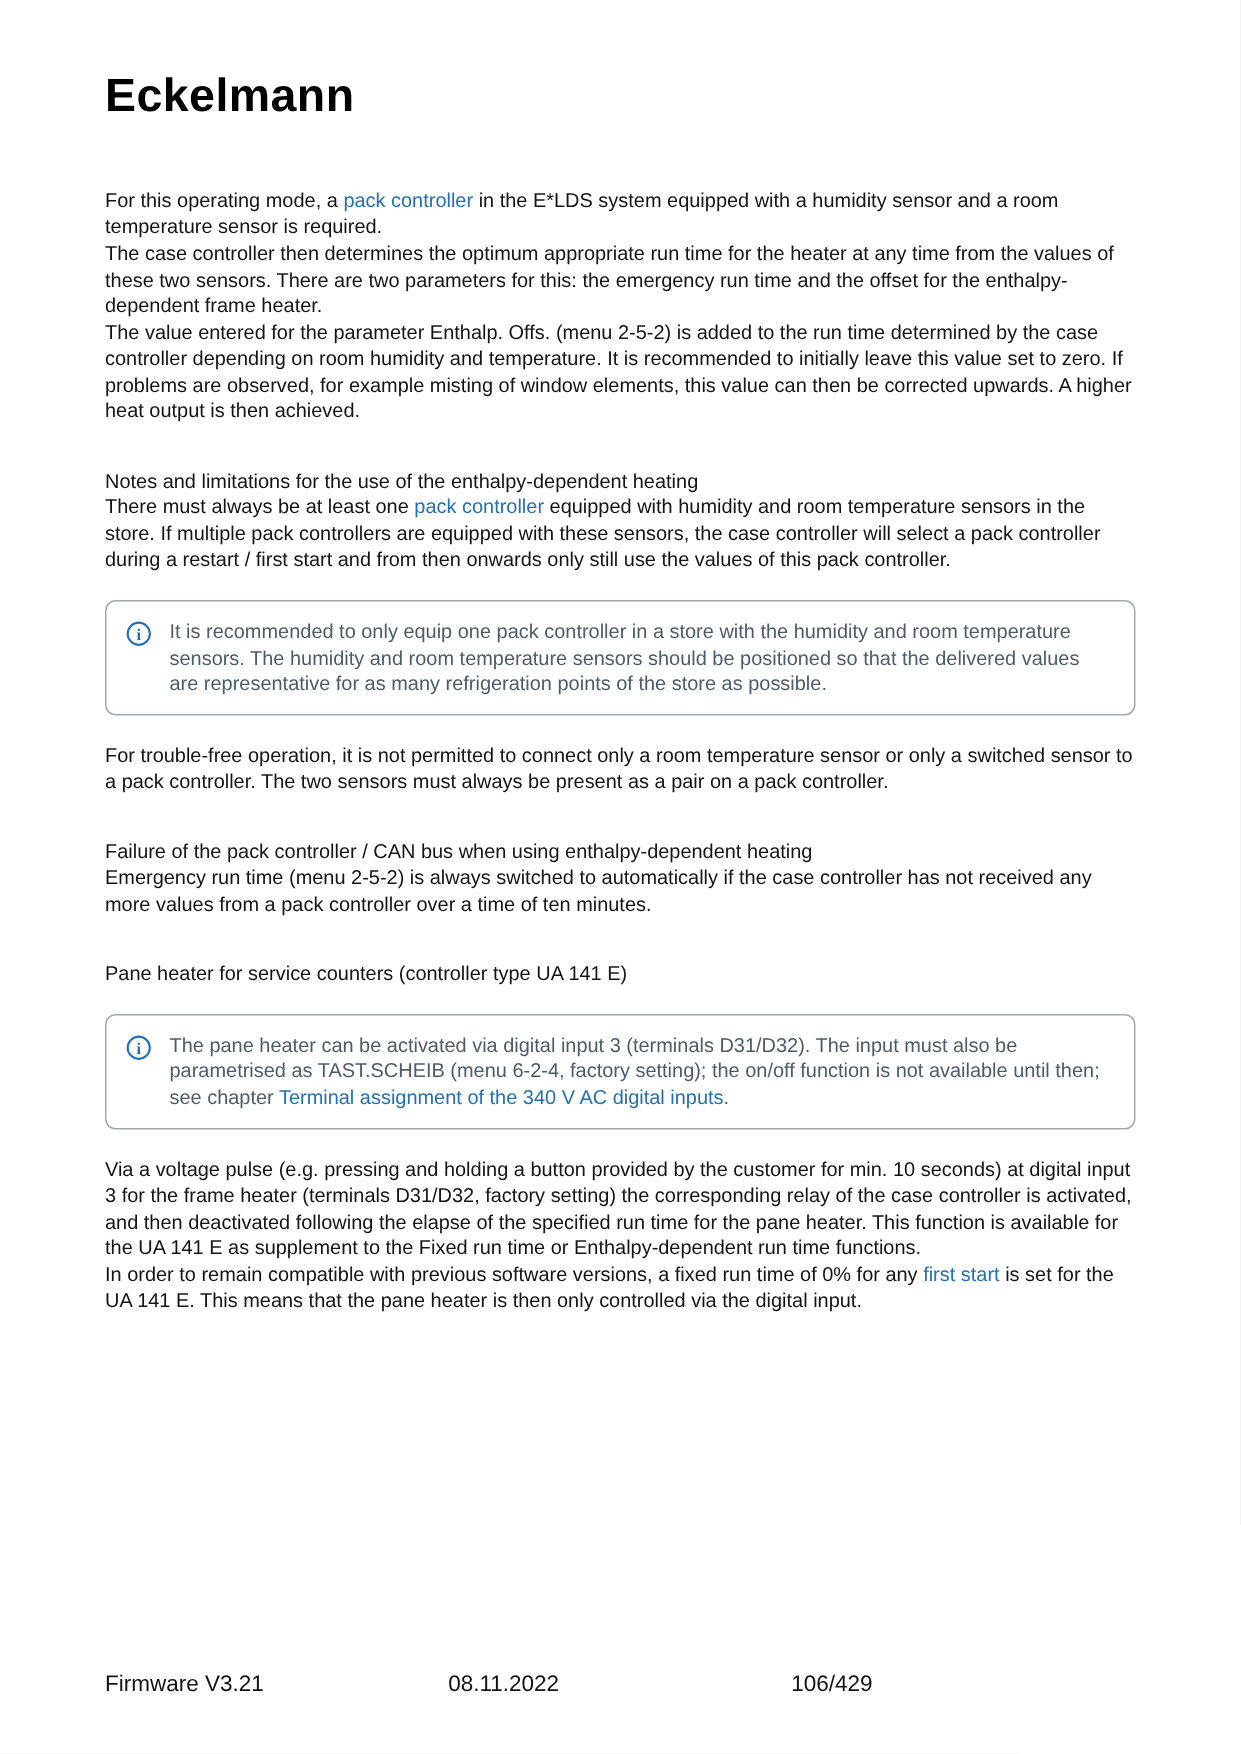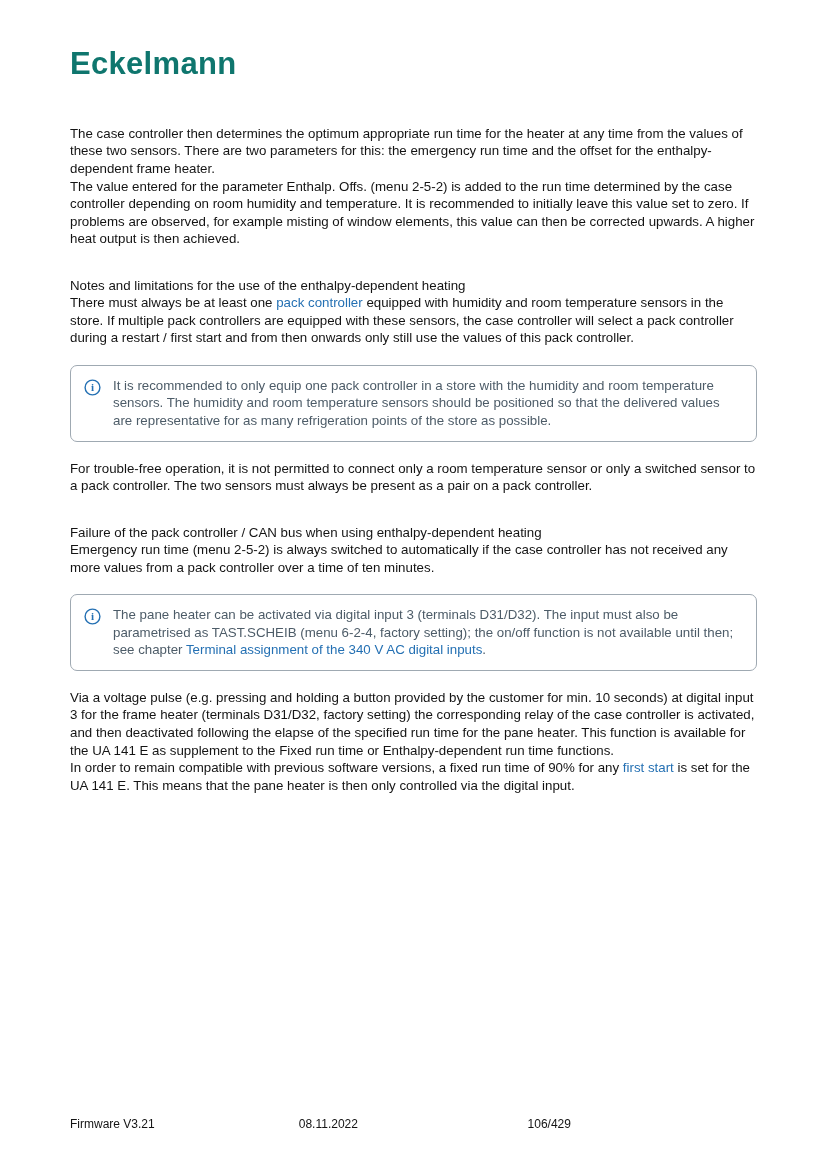--- a/index.html
+++ b/index.html
@@ -5,54 +5,55 @@
   * { margin:0; padding:0; box-sizing:border-box; }
   html,body { background:#e9e9e9; }
   .page {
     width:827px; height:1169px; margin:0 auto; background:#ffffff;
     position:relative; overflow:hidden;
     font-family:"Liberation Sans","DejaVu Sans",sans-serif;
     font-size:13.3px; line-height:1.32; color:#141414;
   }
   .content { padding:44px 70px 0 70px; }
   .logo {
-    font-size:31px; font-weight:bold; color:#0f766e;
+    font-size:31px; font-weight:bold; color:#000000;
     letter-spacing:0.3px; margin-bottom:40px;
   }
   p.para { margin:0; }
   .section-heading {
     font-size:13.3px; font-weight:normal; color:#141414;
     margin:29px 0 0 0;
   }
   .infobox {
     border:1px solid #9fa9b2; border-radius:7px;
     margin:18px 0; padding:11px 14px 11px 42px;
     position:relative; color:#4d5c68;
   }
   .infobox .icon-wrap {
     position:absolute; left:13px; top:13px; width:17px; height:17px;
   }
   .link { color:#2470b3; text-decoration:none; cursor:pointer; }
   .italic { }
   .footer {
     position:absolute; left:70px; right:70px; bottom:36px;
-    display:flex; font-size:12px; color:#141414;
+    display:flex; font-size:15px; color:#141414;
   }
   .footer .f-left  { width:33.3%; text-align:left; }
   .footer .f-center{ width:33.3%; text-align:left; }
   .footer .f-right { width:33.3%; }
 </style>
 </head>
 <body>
 
 <div class="page">
   <div class="content">
 
     <div class="logo">Eckelmann</div>
 
+    <p class="para"><span>For this operating mode, a </span><a class="link" href="#">pack controller</a><span> in the E*LDS system equipped with a humidity sensor and a room temperature sensor is required.</span></p>
     <p class="para"><span>The case controller then determines the optimum appropriate run time for the heater at any time from the values of these two sensors. There are two parameters for this: the emergency run time and the offset for the enthalpy-dependent frame heater.</span></p>
     <p class="para"><span>The value entered for the parameter </span><span class="italic">Enthalp. Offs.</span><span> (menu 2-5-2) is added to the run time determined by the case controller depending on room humidity and temperature. It is recommended to initially leave this value set to zero. If problems are observed, for example misting of window elements, this value can then be corrected upwards. A higher heat output is then achieved.</span></p>
 
     <div class="section-heading">Notes and limitations for the use of the enthalpy-dependent heating</div>
     <p class="para"><span>There must always be at least one </span><a class="link" href="#">pack controller</a><span> equipped with humidity and room temperature sensors in the store. If multiple pack controllers are equipped with these sensors, the case controller will select a pack controller during a restart / first start and from then onwards only still use the values of this pack controller.</span></p>
 
     <div class="infobox">
       <span class="icon-wrap">
         <svg width="17" height="17" viewBox="0 0 17 17">
           <circle cx="8.5" cy="8.5" r="7.4" fill="none" stroke="#2470b3" stroke-width="1.4"></circle>
@@ -60,33 +61,34 @@
         </svg>
       </span>
       <p class="para"><span>It is recommended to only equip one pack controller in a store with the humidity and room temperature sensors. The humidity and room temperature sensors should be positioned so that the delivered values are representative for as many refrigeration points of the store as possible.</span></p>
     </div>
 
     <p class="para"><span>For trouble-free operation, it is not permitted to connect only a room temperature sensor or only a switched sensor to a pack controller. The two sensors must always be present as a pair on a pack controller.</span></p>
 
     <div class="section-heading">Failure of the pack controller / CAN bus when using enthalpy-dependent heating</div>
     <p class="para"><span>Emergency run time (menu 2-5-2) is always switched to automatically if the case controller has not received any more values from a pack controller over a time of ten minutes.</span></p>
 
+    <div class="section-heading">Pane heater for service counters (controller type UA 141 E)</div>
 
     <div class="infobox">
       <span class="icon-wrap">
         <svg width="17" height="17" viewBox="0 0 17 17">
           <circle cx="8.5" cy="8.5" r="7.4" fill="none" stroke="#2470b3" stroke-width="1.4"></circle>
           <text x="8.5" y="12.4" text-anchor="middle" font-size="11" font-weight="bold" font-family="Liberation Serif, serif" fill="#2470b3">i</text>
         </svg>
       </span>
       <p class="para"><span>The pane heater can be activated via digital input 3 (terminals D31/D32). The input must also be parametrised as </span><span class="italic">TAST.SCHEIB</span><span> (menu 6-2-4, factory setting); the on/off function is not available until then; see chapter </span><a class="link" href="#">Terminal assignment of the 340 V AC digital inputs</a><span>.</span></p>
     </div>
 
     <p class="para"><span>Via a voltage pulse (e.g. pressing and holding a button provided by the customer for min. 10 seconds) at digital input 3 for the frame heater (terminals D31/D32, factory setting) the corresponding relay of the case controller is activated, and then deactivated following the elapse of the specified run time for the pane heater. This function is available for the UA 141 E as supplement to the </span><span class="italic">Fixed run time</span><span> or </span><span class="italic">Enthalpy-dependent run time</span><span> functions.</span></p>
-    <p class="para"><span>In order to remain compatible with previous software versions, a fixed run time of 90% for any </span><a class="link" href="#">first start</a><span> is set for the UA 141 E. This means that the pane heater is then only controlled via the digital input.</span></p>
+    <p class="para"><span>In order to remain compatible with previous software versions, a fixed run time of 0% for any </span><a class="link" href="#">first start</a><span> is set for the UA 141 E. This means that the pane heater is then only controlled via the digital input.</span></p>
 
   </div>
 
   <div class="footer">
     <span class="f-left">Firmware V3.21</span>
     <span class="f-center">08.11.2022</span>
     <span class="f-right">106/429</span>
   </div>
 </div>
 

